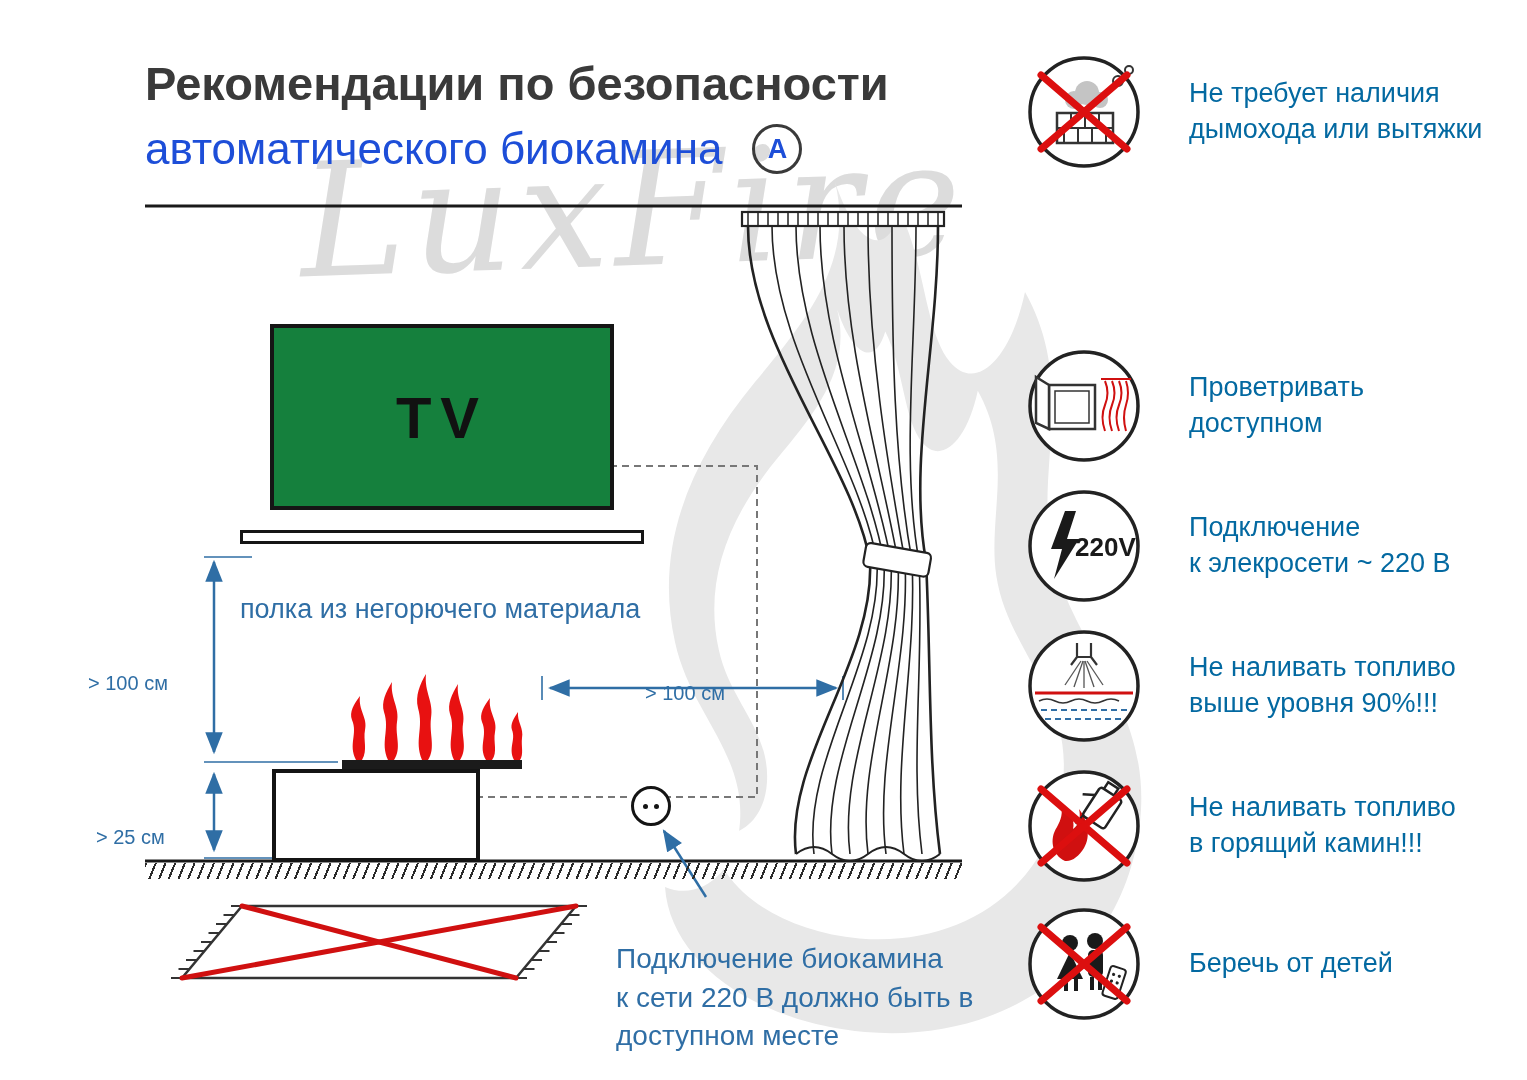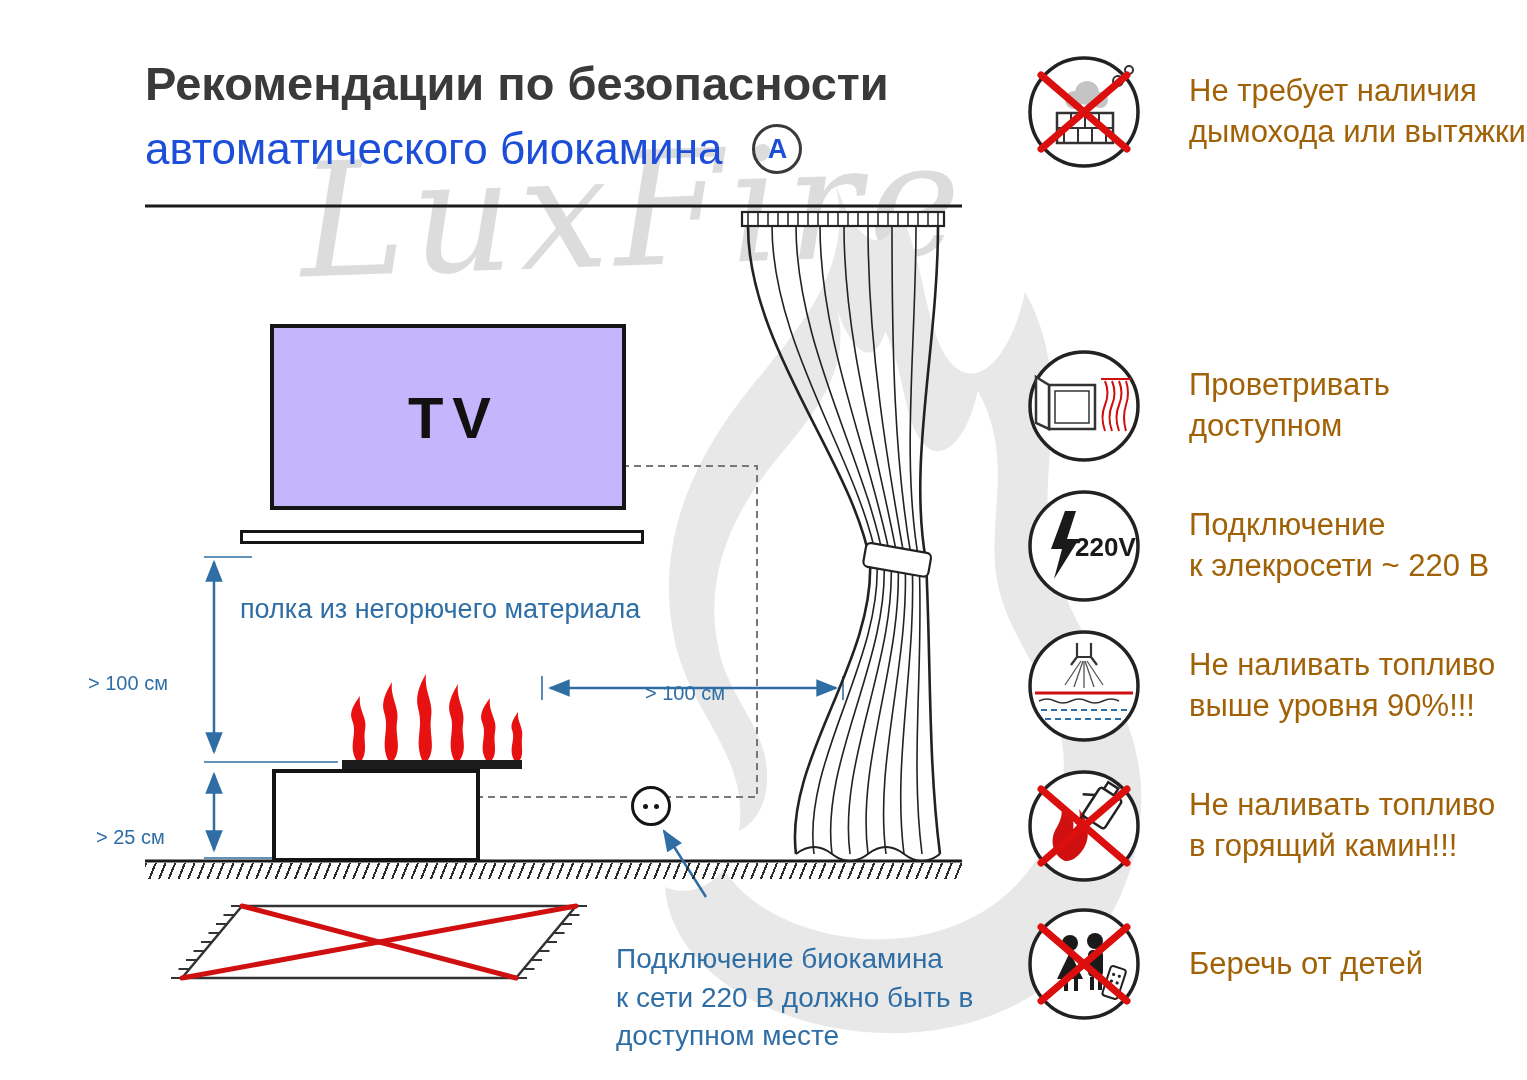--- a/index.html
+++ b/index.html
@@ -16,44 +16,44 @@
 
   
   .title1{left:145px;top:56px;font-size:47px;font-weight:700;color:#3a3a3a;z-index:2;}
   .title2{left:145px;top:124px;font-size:44px;font-weight:400;color:#1d4ed8;z-index:2;
           display:flex;align-items:center;gap:30px;}
   .badge-a{width:44px;height:44px;border:3px solid #3a3a3a;border-radius:50%;
            display:flex;align-items:center;justify-content:center;
            font-size:27px;font-weight:700;}
 
   
-  .tv{left:270px;top:324px;width:336px;height:178px;border:4px solid #151515;background:#c4b5fd;
+  .tv{left:270px;top:324px;width:336px;height:178px;border:4px solid #151515;background:#15803d;
       display:flex;align-items:center;justify-content:center;font-size:58px;font-weight:700;
-      letter-spacing:9px;color:#111;z-index:2;padding-left:12px;}
+      letter-spacing:9px;color:#111;z-index:2;}
   .shelf{left:240px;top:530px;width:398px;height:8px;border:3px solid #151515;background:#fff;z-index:2;}
   .blue{color:#2f6ea5;margin-top:30px;}
   .lbl{font-size:27px;z-index:3;}
   .dimlbl{font-size:20px;z-index:3;}
   .firebox{left:272px;top:769px;width:200px;height:85px;border:4px solid #141414;background:#fff;z-index:2;}
   .burner{left:342px;top:760px;width:180px;height:9px;background:#1b1b1b;z-index:2;}
   .flames{left:338px;top:668px;z-index:2;}
   .hatch{left:145px;top:863px;width:817px;height:16px;z-index:1;
          background:repeating-linear-gradient(112deg,#2a2a2a 0 2px,transparent 2px 9px);}
   .outlet{left:631px;top:786px;width:34px;height:34px;border:3px solid #141414;border-radius:50%;
           background:#fff;display:flex;align-items:center;justify-content:center;gap:6px;z-index:3;}
   .outlet .dot{width:5px;height:5px;border-radius:50%;background:#141414;}
   .note{left:616px;top:910px;width:370px;font-size:28px;line-height:1.38;white-space:pre-line;z-index:3;}
   .overlay{left:0;top:0;z-index:1;pointer-events:none;}
   .carpet{left:170px;top:898px;z-index:2;}
   .curtain{left:738px;top:206px;z-index:2;}
 
   
   .row{position:absolute;left:1025px;display:flex;align-items:center;gap:46px;z-index:2;}
   .icon-wrap{width:118px;height:118px;flex:0 0 auto;}
-  .caption{font-size:31px;line-height:1.32;color:#a16207;white-space:pre-line;}
+  .caption{font-size:27px;line-height:1.32;color:#0369a1;white-space:pre-line;}
 </style>
 </head>
 <body>
 
 <div class="page">
 
   <div class="abs wm-script">LuxFire</div>
   <svg class="abs wm-flame" width="680" height="880" viewBox="0 0 680 880">
     <path fill="#e8e8e8" d="M330,10 C350,90 300,150 250,210 C180,295 150,380 170,470 C185,540 240,580 235,650 C232,700 195,730 160,715 C165,790 250,850 360,860 C500,872 620,790 635,650 C648,530 560,470 545,370 C533,290 570,210 520,120 C505,190 470,220 445,190 C420,160 420,90 395,40 C380,90 350,70 330,10 Z"></path>
     <path fill="#ffffff" transform="translate(88,130) scale(0.74)" d="M330,10 C350,90 300,150 250,210 C180,295 150,380 170,470 C185,540 240,580 235,650 C232,700 195,730 160,715 C165,790 250,850 360,860 C500,872 620,790 635,650 C648,530 560,470 545,370 C533,290 570,210 520,120 C505,190 470,220 445,190 C420,160 420,90 395,40 C380,90 350,70 330,10 Z"></path>

